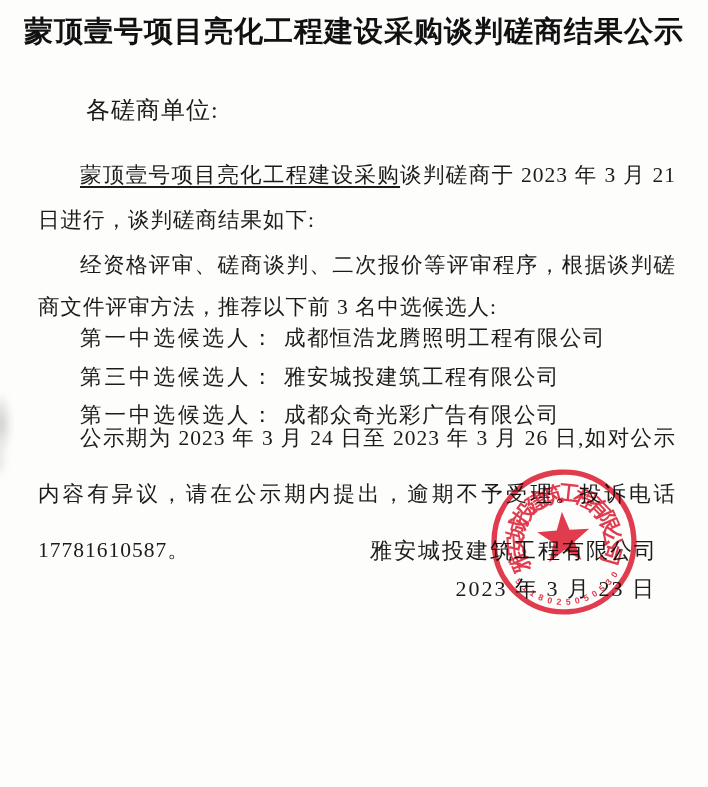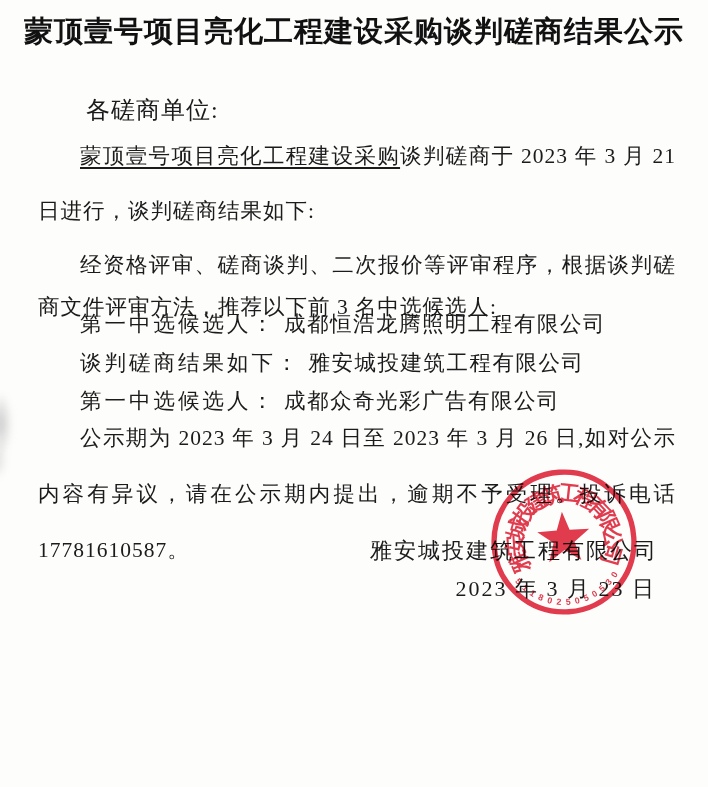--- a/index.html
+++ b/index.html
@@ -20,29 +20,29 @@
   }
   .salutation{
     position:absolute;left:38px;top:94px;
     font-size:24px;letter-spacing:1px;margin-left:48px;
   }
   .para{
     position:absolute;left:38px;width:638px;
     font-size:21.5px;letter-spacing:1px;
     text-align:justify;text-indent:42px;
   }
-  .para1{top:129px;line-height:55px;}
+  .para1{top:153px;line-height:45px;}
   .para2{top:244px;line-height:42px;}
   .para3{top:410px;line-height:56px;}
   .underline{
     text-decoration:underline;
     text-underline-offset:4px;
     text-decoration-thickness:1.5px;
   }
-  .candidates{position:absolute;left:80px;top:305px;}
+  .candidates{position:absolute;left:80px;top:319px;}
   .candidate{line-height:38.7px;white-space:nowrap;font-size:21.5px;}
   .cand-label{letter-spacing:3px;}
   .cand-company{letter-spacing:1.5px;margin-left:8px;}
   .signature-line{
     position:absolute;right:50px;top:536px;
     font-size:22px;letter-spacing:2px;white-space:nowrap;
     text-align:right;
   }
   .date-line{
     position:absolute;right:52px;top:574px;
@@ -83,21 +83,21 @@
 
   <div class="para para1"><span class="underline">蒙顶壹号项目亮化工程建设采购</span><span>谈判磋商于 2023 年 3 月 21 日进行，谈判磋商结果如下:</span></div>
 
   <div class="para para2">经资格评审、磋商谈判、二次报价等评审程序，根据谈判磋商文件评审方法，推荐以下前 3 名中选候选人:</div>
 
   <div class="candidates">
     <div class="candidate">
       <span class="cand-label">第一中选候选人：</span><span class="cand-company">成都恒浩龙腾照明工程有限公司</span>
     </div>
     <div class="candidate">
-      <span class="cand-label">谈判磋商结果如下：</span><span class="cand-company">雅安城投建筑工程有限公司</span>
+      <span class="cand-label">第三中选候选人：</span><span class="cand-company">雅安城投建筑工程有限公司</span>
     </div>
     <div class="candidate">
       <span class="cand-label">第一中选候选人：</span><span class="cand-company">成都众奇光彩广告有限公司</span>
     </div>
   </div>
 
   <div class="para para3">公示期为 2023 年 3 月 24 日至 2023 年 3 月 26 日,如对公示内容有异议，请在公示期内提出，逾期不予受理。投诉电话 17781610587。</div>
 
   <div class="signature-line">雅安城投建筑工程有限公司</div>
 

